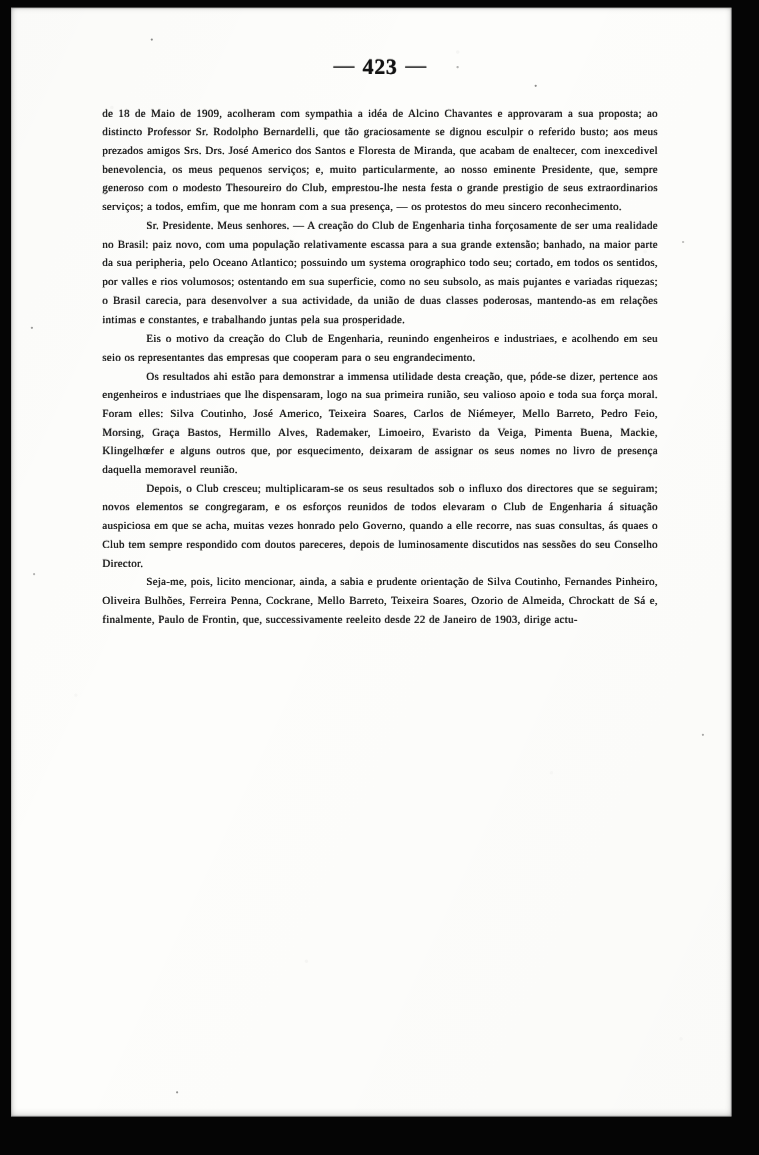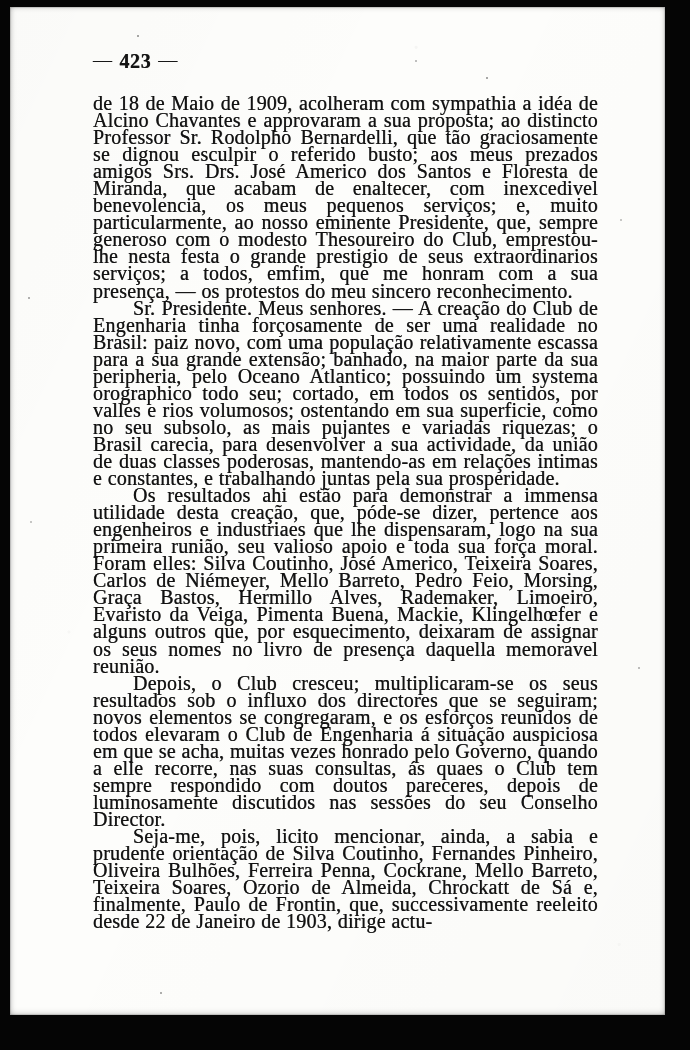--- a/index.html
+++ b/index.html
@@ -70,20 +70,21 @@
   #content {
     position: absolute;
     left: 83px;       
     top: 0;
     width: 505px;
     z-index: 2;
   }
 
   
   .page-number-line {
+    text-align: center;
     font-size: 20px;
     letter-spacing: 0.5px;
     color: #131313;
     margin-top: 43px;
     font-family: "Liberation Serif", serif;
     white-space: pre;
   }
   .page-number-line .dash {
     font-size: 19px;
     position: relative;
@@ -97,21 +98,21 @@
 
   
   #body-text {
     margin-top: 22px;
   }
 
   .para {
     margin: 0 0 0 0;
     text-align: justify;
     text-justify: inter-word;
-    font-size: 20px;
+    font-size: 10px;
     line-height: 17.05px;
     color: #121212;
     letter-spacing: 0.22px;
     word-spacing: 0.4px;
     text-indent: 40px;
     font-family: "Liberation Serif", serif;
     -webkit-font-smoothing: none;
   }
   .para.no-indent {
     text-indent: 0;
@@ -153,20 +154,21 @@
     <div class="speck" style="left:150px; top:985px; width:2px; height:2px; opacity:0.5;"></div>
     <div class="speck" style="left:20px; top:514px; width:2px; height:2px; opacity:0.35;"></div>
 
     <div id="content">
 
       <div class="page-number-line"><span class="dash">—</span><span class="num">423</span><span class="dash">—</span></div>
 
       <div id="body-text">
         <p class="para no-indent">de 18 de Maio de 1909, acolheram com sympathia a idéa de Alcino Chavantes e approvaram a sua proposta; ao distincto Professor Sr. Rodolpho Bernardelli, que tão graciosamente se dignou esculpir o referido busto; aos meus prezados amigos Srs. Drs. José Americo dos Santos e Floresta de Miranda, que acabam de enaltecer, com inexcedivel benevolencia, os meus pequenos serviços; e, muito particularmente, ao nosso eminente Presidente, que, sempre generoso com o modesto Thesoureiro do Club, emprestou-lhe nesta festa o grande prestigio de seus extraordinarios serviços; a todos, emfim, que me honram com a sua presença, — os protestos do meu sincero reconhecimento.</p>
         <p class="para">Sr. Presidente. Meus senhores. — A creação do Club de Engenharia tinha forçosamente de ser uma realidade no Brasil: paiz novo, com uma população relativamente escassa para a sua grande extensão; banhado, na maior parte da sua peripheria, pelo Oceano Atlantico; possuindo um systema orographico todo seu; cortado, em todos os sentidos, por valles e rios volumosos; ostentando em sua superficie, como no seu subsolo, as mais pujantes e variadas riquezas; o Brasil carecia, para desenvolver a sua actividade, da união de duas classes poderosas, mantendo-as em relações intimas e constantes, e trabalhando juntas pela sua prosperidade.</p>
+        <p class="para">Eis o motivo da creação do Club de Engenharia, reunindo engenheiros e industriaes, e acolhendo em seu seio os representantes das empresas que cooperam para o seu engrandecimento.</p>
         <p class="para">Os resultados ahi estão para demonstrar a immensa utilidade desta creação, que, póde-se dizer, pertence aos engenheiros e industriaes que lhe dispensaram, logo na sua primeira runião, seu valioso apoio e toda sua força moral. Foram elles: Silva Coutinho, José Americo, Teixeira Soares, Carlos de Niémeyer, Mello Barreto, Pedro Feio, Morsing, Graça Bastos, Hermillo Alves, Rademaker, Limoeiro, Evaristo da Veiga, Pimenta Buena, Mackie, Klingelhœfer e alguns outros que, por esquecimento, deixaram de assignar os seus nomes no livro de presença daquella memoravel reunião.</p>
         <p class="para">Depois, o Club cresceu; multiplicaram-se os seus resultados sob o influxo dos directores que se seguiram; novos elementos se congregaram, e os esforços reunidos de todos elevaram o Club de Engenharia á situação auspiciosa em que se acha, muitas vezes honrado pelo Governo, quando a elle recorre, nas suas consultas, ás quaes o Club tem sempre respondido com doutos pareceres, depois de luminosamente discutidos nas sessões do seu Conselho Director.</p>
         <p class="para">Seja-me, pois, licito mencionar, ainda, a sabia e prudente orientação de Silva Coutinho, Fernandes Pinheiro, Oliveira Bulhões, Ferreira Penna, Cockrane, Mello Barreto, Teixeira Soares, Ozorio de Almeida, Chrockatt de Sá e, finalmente, Paulo de Frontin, que, successivamente reeleito desde 22 de Janeiro de 1903, dirige actu-</p>
       </div>
 
     </div>
   </div>
 </div>
 
 </body></html>

